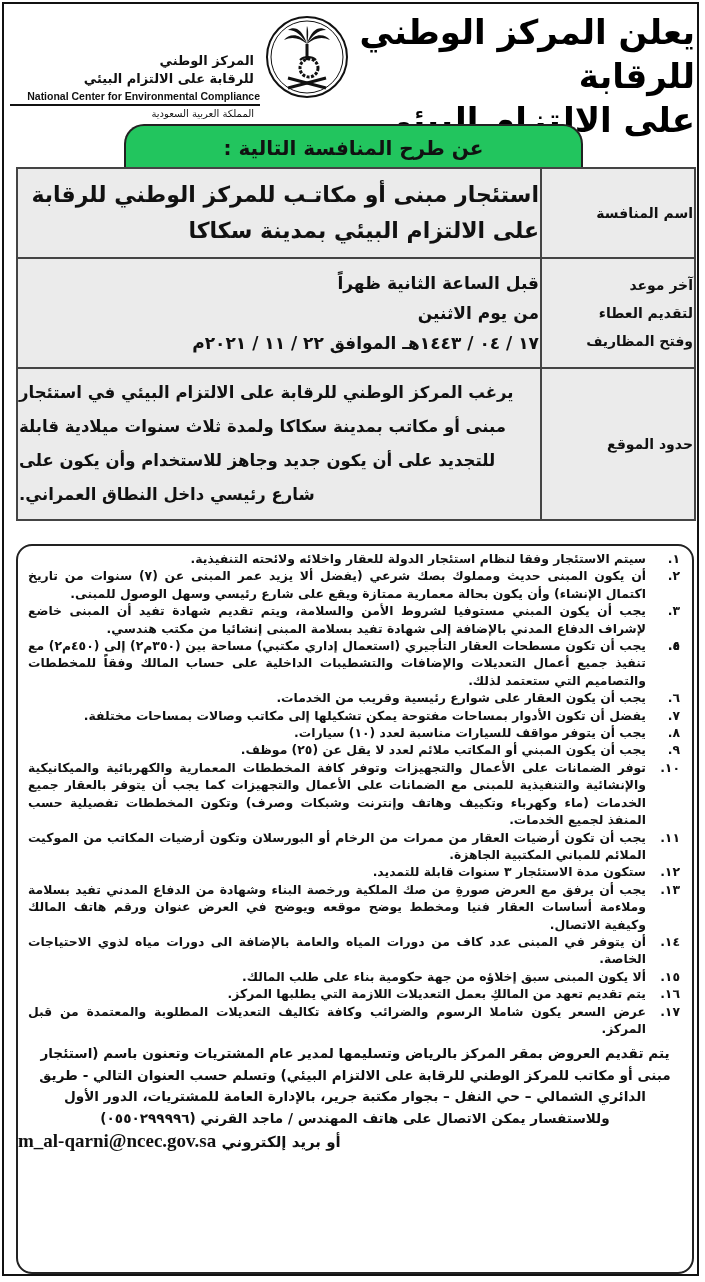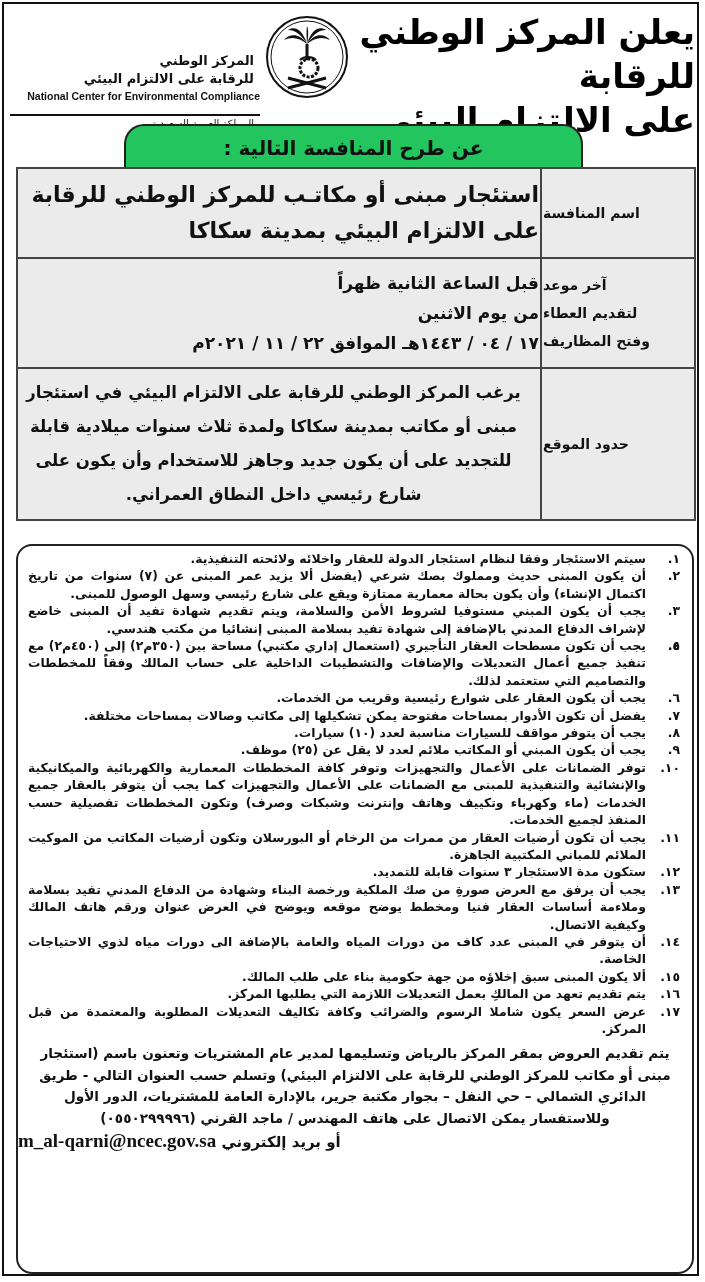--- a/index.html
+++ b/index.html
@@ -5,32 +5,32 @@
   html, body { margin:0; padding:0; background:#fff; }
   body { width:705px; height:1282px; overflow:hidden; font-family:"DejaVu Sans", sans-serif; color:#111; }
   .frame { position:absolute; left:2px; top:2px; width:697px; height:1274px; border:2px solid #111; box-sizing:border-box; background:#fff; }
   
   .header { position:absolute; left:0; top:0; width:701px; height:108px; }
   .headline { position:absolute; right:10px; top:6px; width:360px; text-align:right; font-weight:bold; font-size:34px; line-height:44px; color:#000; }
   .logo { position:absolute; left:260px; top:10px; width:86px; height:86px; }
   .org-block { position:absolute; left:6px; top:12px; width:250px; text-align:right; }
   .org-ar1 { font-size:13px; line-height:18px; font-weight:bold; padding-right:6px;margin-top:36px; }
   .org-ar2 { font-size:13px; line-height:18px; font-weight:bold; padding-right:6px; }
-  .org-en { direction:ltr; text-align:right; font-size:10.5px; line-height:16px; font-weight:bold; border-bottom:2px solid #111; padding-bottom:10px; font-family:"Liberation Sans", sans-serif; }
+  .org-en { direction:ltr; text-align:right; font-size:10.5px; line-height:16px; font-weight:bold; border-bottom:2px solid #111; padding-bottom:0; font-family:"Liberation Sans", sans-serif; }
   .org-country { font-size:10px; line-height:16px; padding-right:6px; }
   
   .tab { position:absolute; left:120px; top:120px; width:455px; height:44px; border:2px solid #222; border-bottom:none; border-radius:20px 20px 0 0; text-align:center; font-weight:bold; font-size:20px; line-height:44px; background:#22c55e; }
   
   .tbl { position:absolute; left:12px; top:163px; width:680px; border-collapse:collapse; background:#ebebeb; }
   .tbl td { border:2px solid #444; vertical-align:middle; }
-  .tbl .lbl { width:150px; text-align:left; font-weight:bold; font-size:14px; line-height:28px; }
+  .tbl .lbl { width:150px; text-align:right; font-weight:bold; font-size:14px; line-height:28px; }
   .tbl .val { font-weight:bold; }
   .row1 .val { font-size:22px; line-height:36px; height:86px; }
   .row2 .val { font-size:17px; line-height:30px; height:106px; }
-  .row3 .val { text-align:center; padding-right:12px; font-size:16.5px; line-height:34px; height:148px; }
+  .row3 .val { text-align:left; padding-right:12px; font-size:16.5px; line-height:34px; height:148px; }
   
   .cond { position:absolute; left:12px; top:540px; width:678px; height:730px; border:2px solid #222; border-radius:16px; box-sizing:border-box; background:#fff; }
   .cond ol { list-style:none; margin:0; padding:4px 12px 0 10px; }
   .cond li { position:relative; padding-right:34px; font-weight:bold; font-size:12.4px; line-height:17.4px; text-align:justify; }
   .cond li .num { position:absolute; right:0; top:0; width:28px; text-align:right; }
   .footer-text { text-align:center; font-weight:bold; font-size:13.6px; line-height:21.5px; padding:6px 8px 0 8px; }
   .email-line { text-align:left; font-weight:bold; font-size:15px; line-height:24px; }
   .email { font-family:"Liberation Serif", serif; font-size:19px; direction:ltr; unicode-bidi:embed; }
 </style>
 </head>

